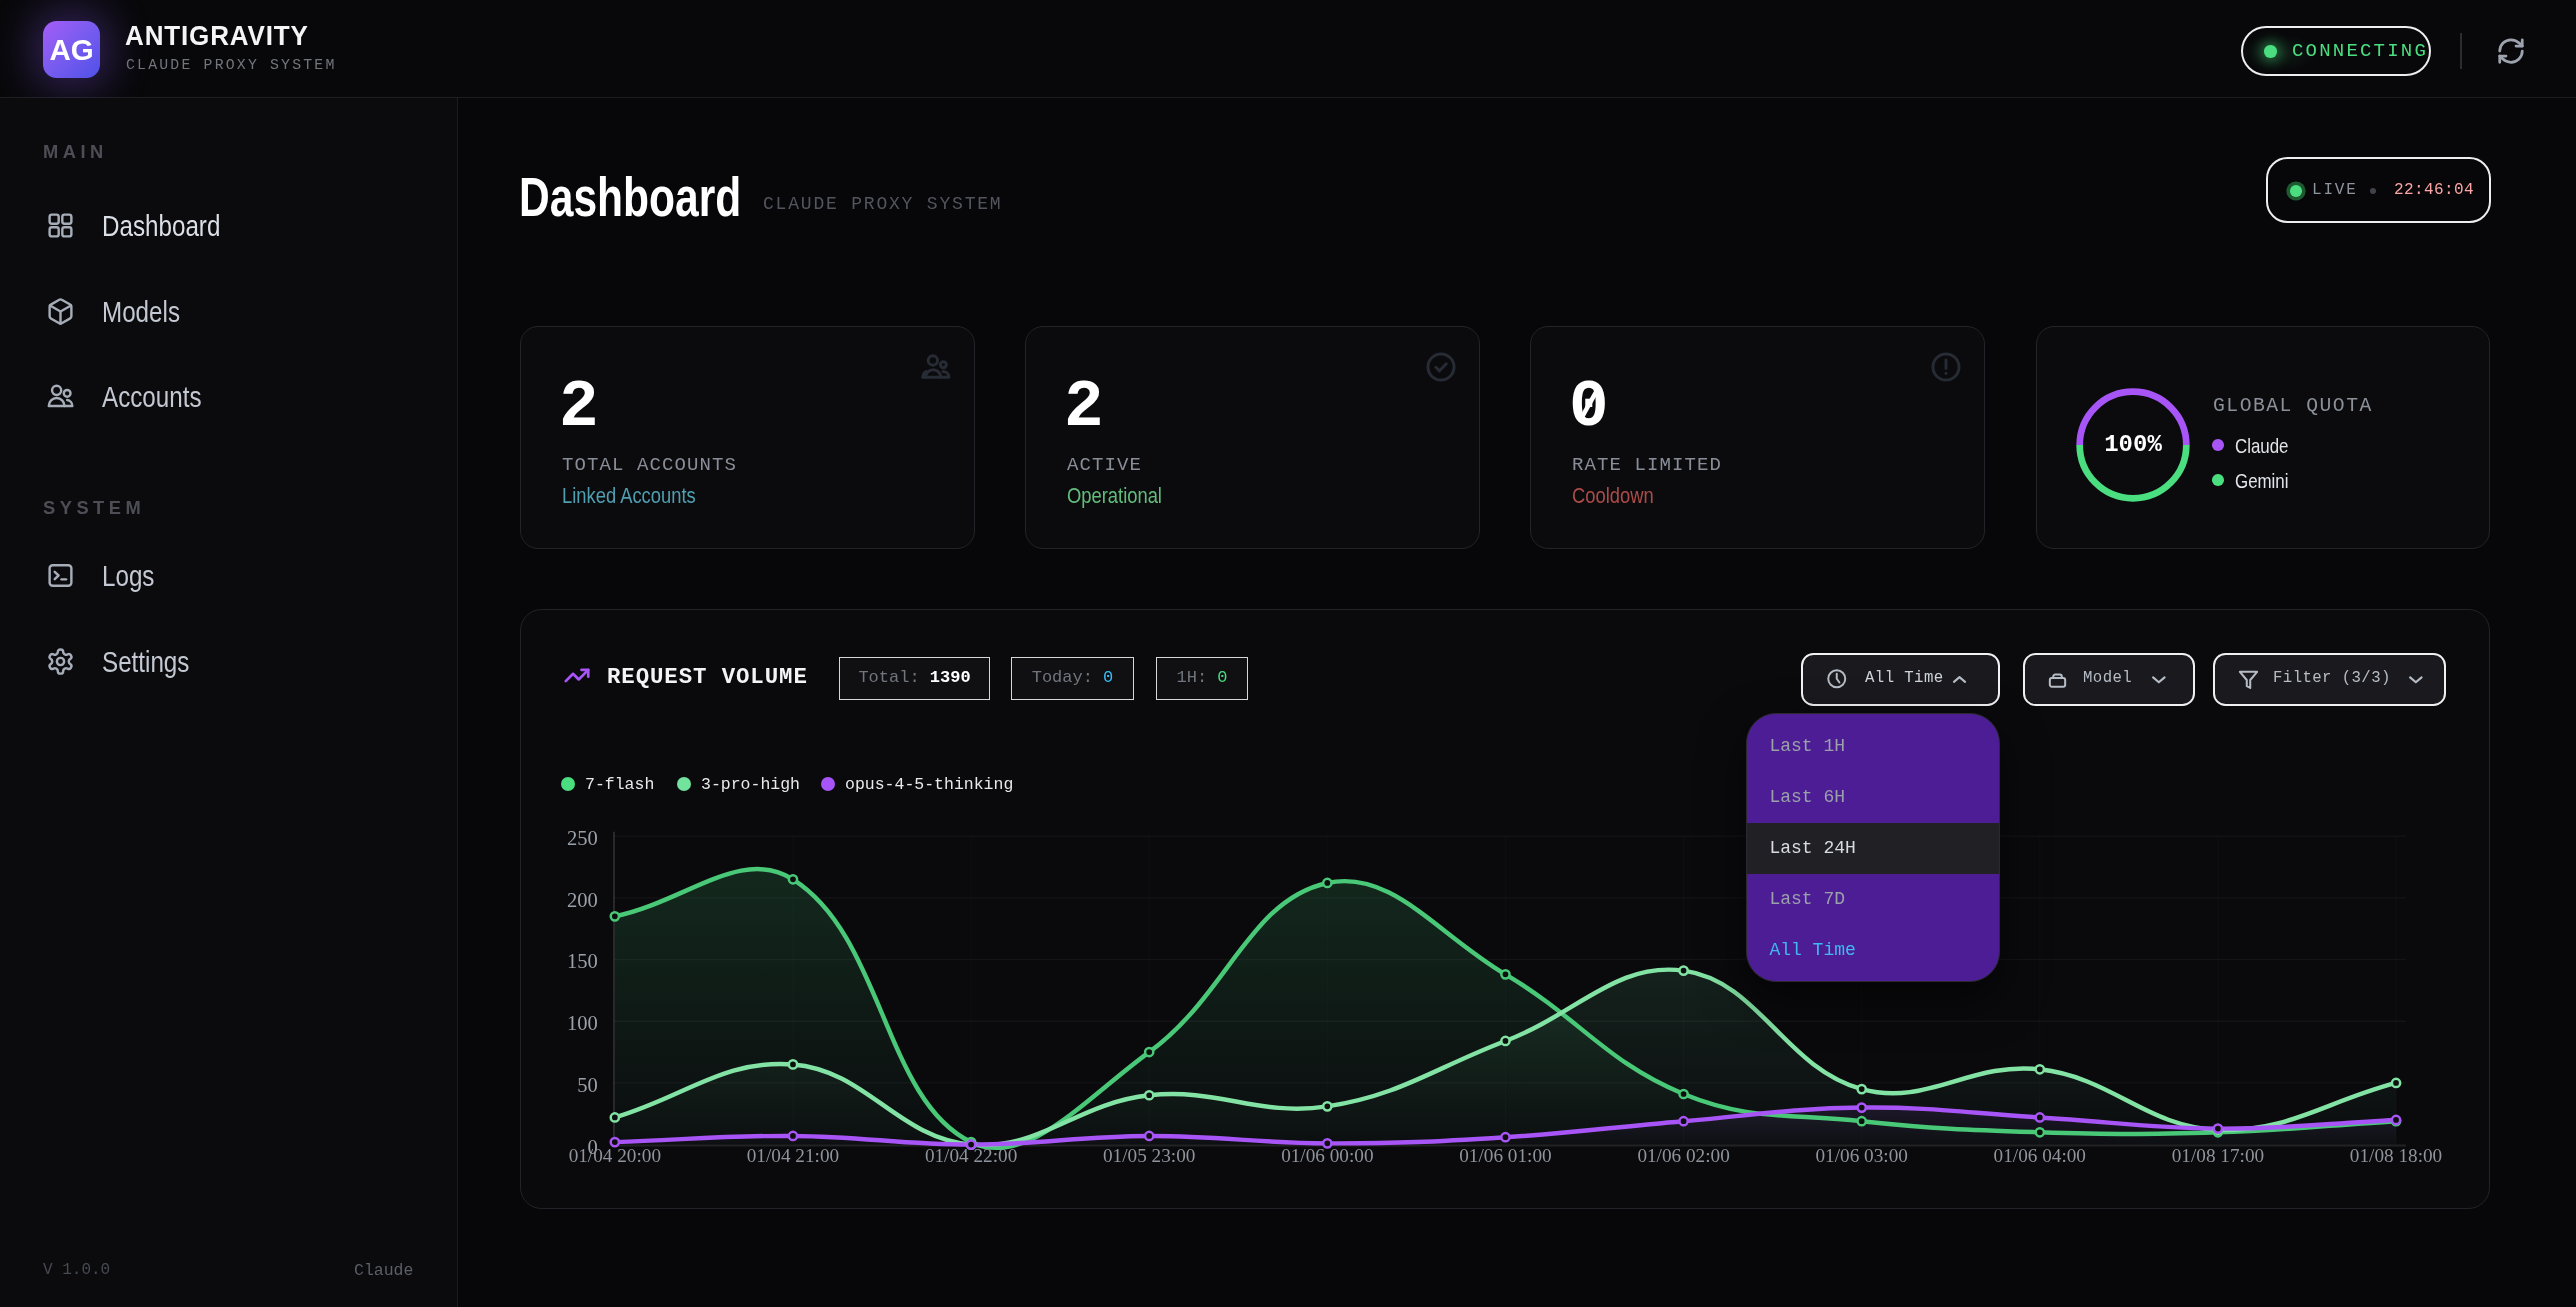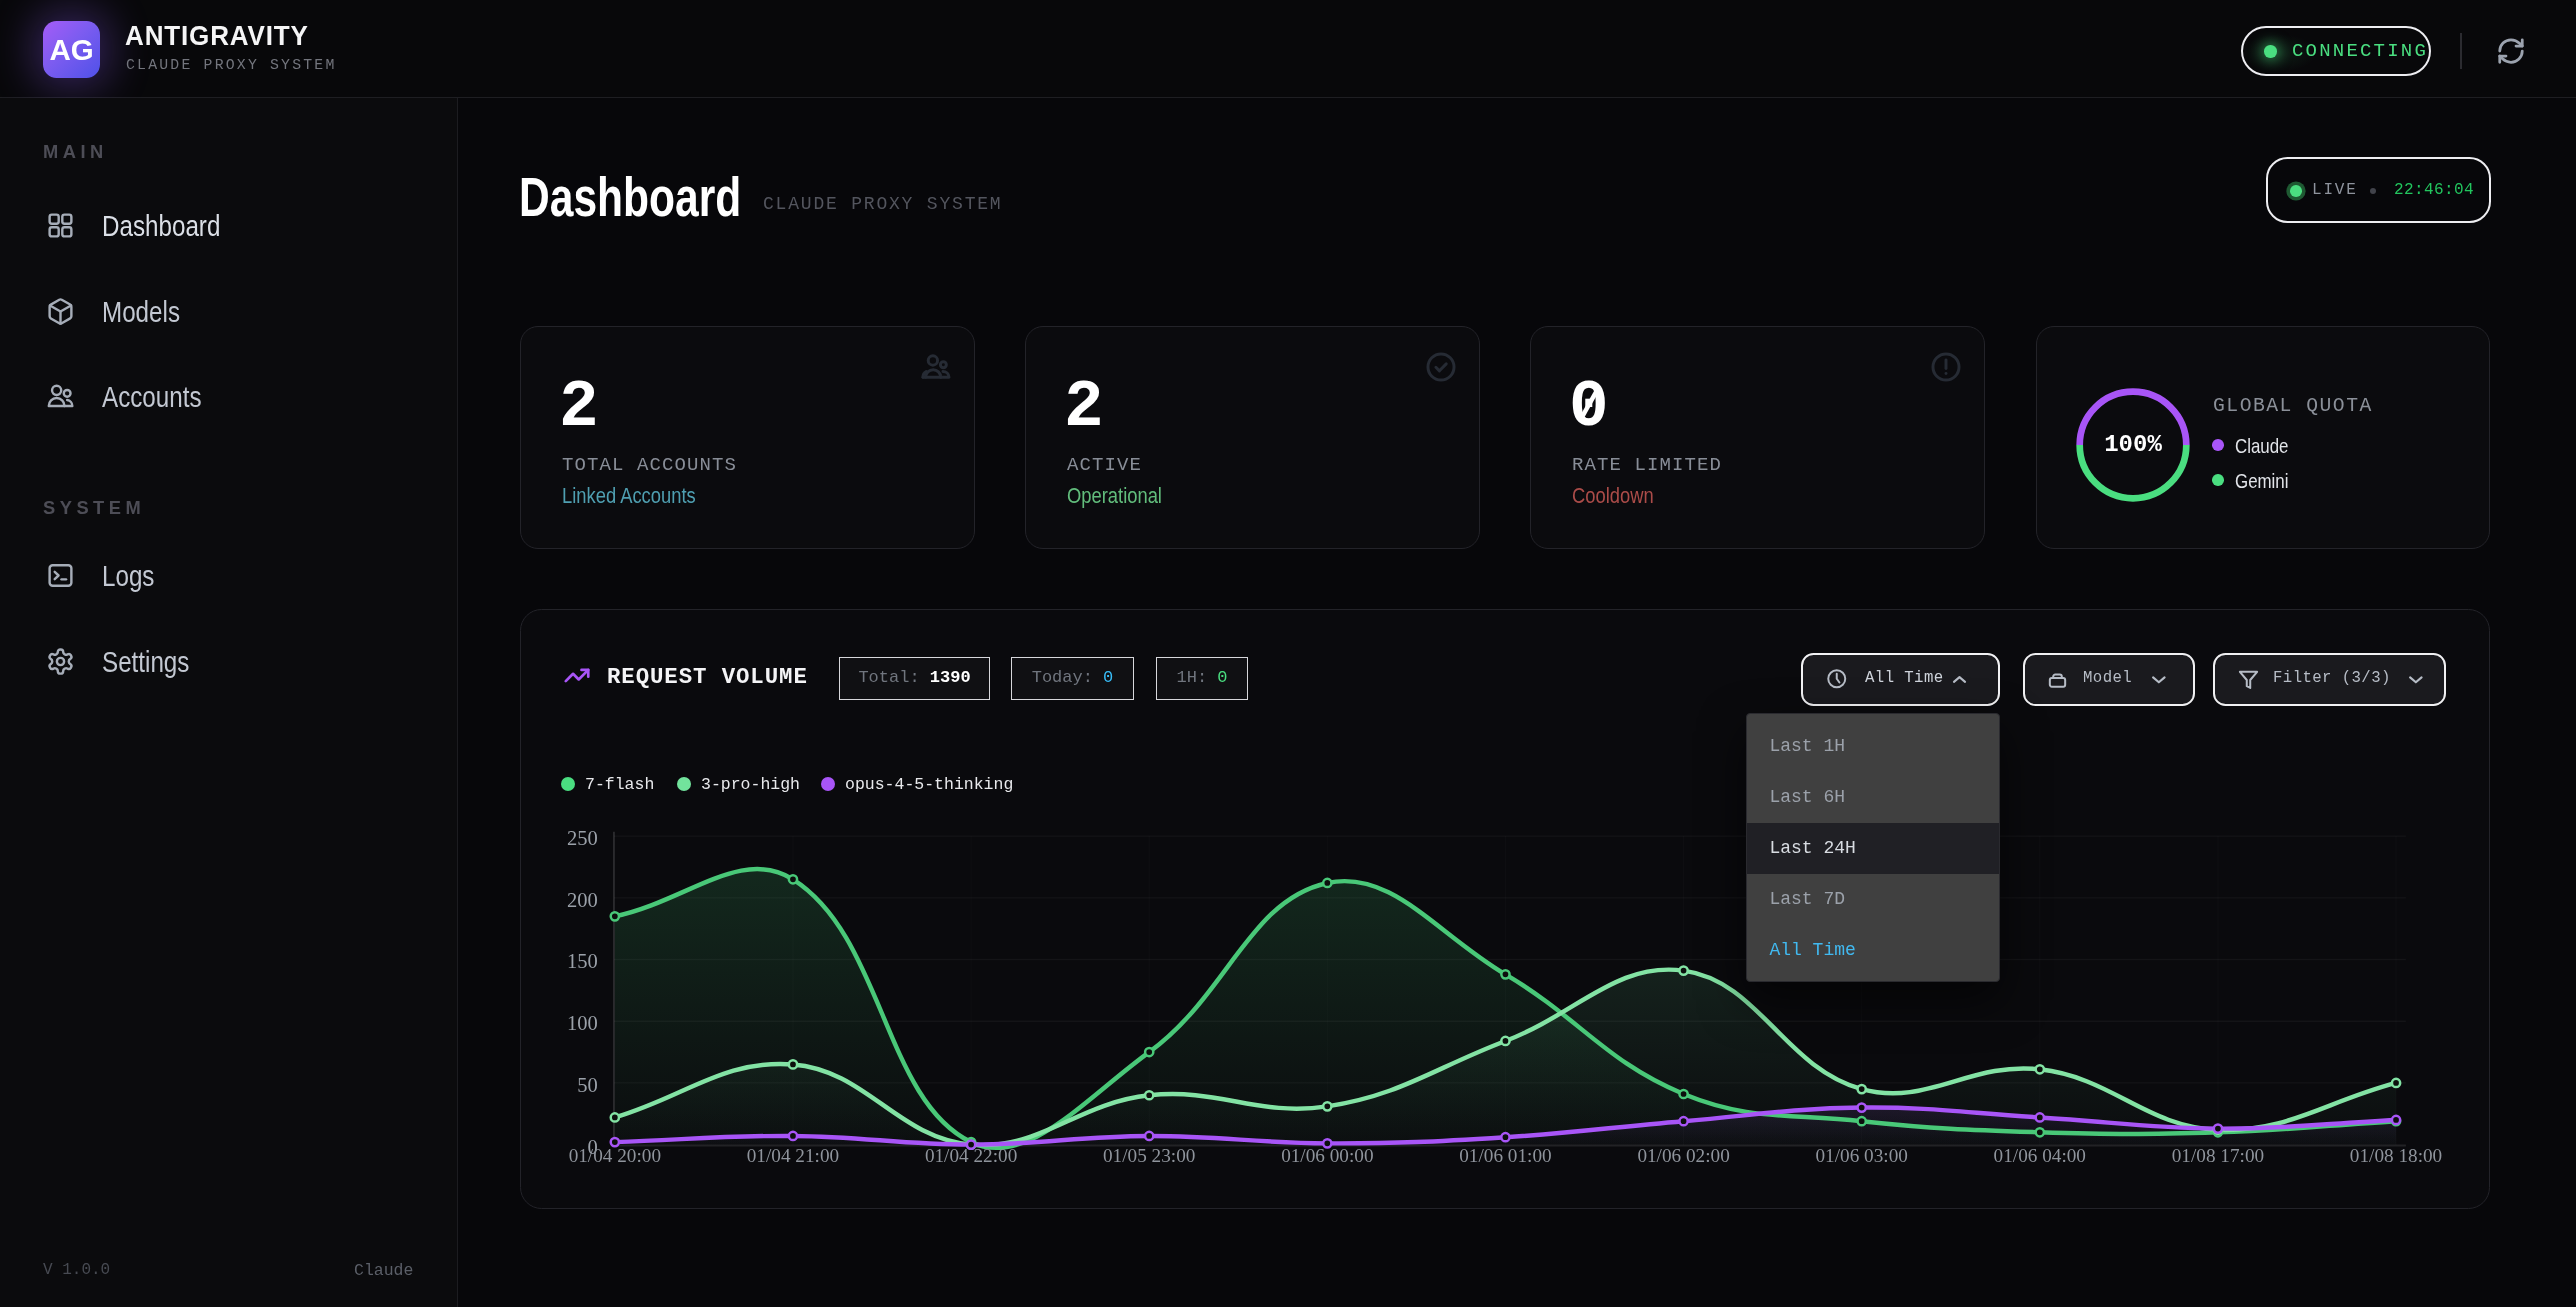--- a/index.html
+++ b/index.html
@@ -24,32 +24,32 @@
 .navitem{left:47px;width:394px;height:57px}
 .navtext{position:absolute;left:55px;top:0;height:57px;line-height:57px;font-size:29.5px;color:#c3c8d2}
 .navicon{position:absolute;left:-0.9px;top:14.3px;width:29px;height:29px}
 
 #h1{left:519px;top:164px;font-size:56px;font-weight:bold;color:#fff}
 #h1sub{left:763px;top:194px;font-size:18px;color:#53555e;letter-spacing:1.8px}
 #livepill{left:2266px;top:157px;width:225px;height:66px;border:2.2px solid #ededf1;border-radius:21.5px}
 #livedot{left:2290px;top:185px;width:11.6px;height:11.6px;border-radius:50%;background:#4ade80;box-shadow:0 0 0 3.6px rgba(32,94,53,.95)}
 #livetext{left:2312px;top:158px;height:64px;line-height:64px;font-size:16px;color:#8e939d;letter-spacing:1.8px}
 #livesep{left:2370px;top:188px;width:6.3px;height:6.3px;border-radius:50%;background:#41434b}
-#livetime{left:2394px;top:158px;height:64px;line-height:64px;font-size:16px;color:#22c55e;letter-spacing:0.4px}
+#livetime{left:2394px;top:158px;height:64px;line-height:64px;font-size:16px;color:#fca5a5;letter-spacing:0.4px}
 
 .card{top:326px;width:455px;height:223px;background:#0b0b0e;border:1.8px solid #232329;border-radius:18px}
 .cardnum{position:absolute;left:38px;top:48px;font-size:66px;line-height:66px;font-weight:bold;color:#fff;font-family:"Liberation Mono",monospace}
 .cardlabel{position:absolute;left:41px;top:127px;font-size:19px;color:#888d97;letter-spacing:1.1px;font-family:"Liberation Mono",monospace}
 .cardsub{position:absolute;left:41px;top:156px;font-size:22.4px}
 .cardicon{position:absolute;right:21.5px;top:23px;width:34px;height:34px}
 
 #chartcard{left:520px;top:609px;width:1970px;height:600px;background:#0a0a0d;border:1.8px solid #232329;border-radius:21.5px}
 .badge{top:657px;height:43px;border:1.8px solid #d7d7db;border-radius:0;background:#101013;font-size:17px;line-height:39px;text-align:center;font-family:"Liberation Mono",monospace;color:#70757e}
 .ctrl{top:653px;height:53px;border-radius:12.5px;background:#1a1a1e;font-family:"Liberation Mono",monospace}
-#dropdown{left:1746px;top:713px;width:254px;height:269px;background:#404040;border:1.8px solid #2a2a2f;border-radius:4px;box-shadow:0 18px 45px rgba(0,0,0,.6);z-index:5;padding-top:7.2px}
+#dropdown{left:1746px;top:713px;width:254px;height:269px;background:#4c1d95;border:1.8px solid #2a2a2f;border-radius:30px;box-shadow:0 18px 45px rgba(0,0,0,.6);z-index:5;padding-top:7.2px}
 .dditem{height:51px;line-height:51px;padding-left:22.4px;font-size:18px;color:#9ba1aa;font-family:"Liberation Mono",monospace}
 </style></head>
 <body>
 <div class="ab" id="header"></div>
 <div class="ab" id="logo">AG</div>
 <div class="ab" id="brand"><span class="cxb">ANTIGRAVITY</span></div>
 <div class="ab mono" id="brandsub">CLAUDE PROXY SYSTEM</div>
 <div class="ab" id="connpill"></div>
 <div class="ab" id="conndot"></div>
 <div class="ab mono" id="conntext">CONNECTING</div>

